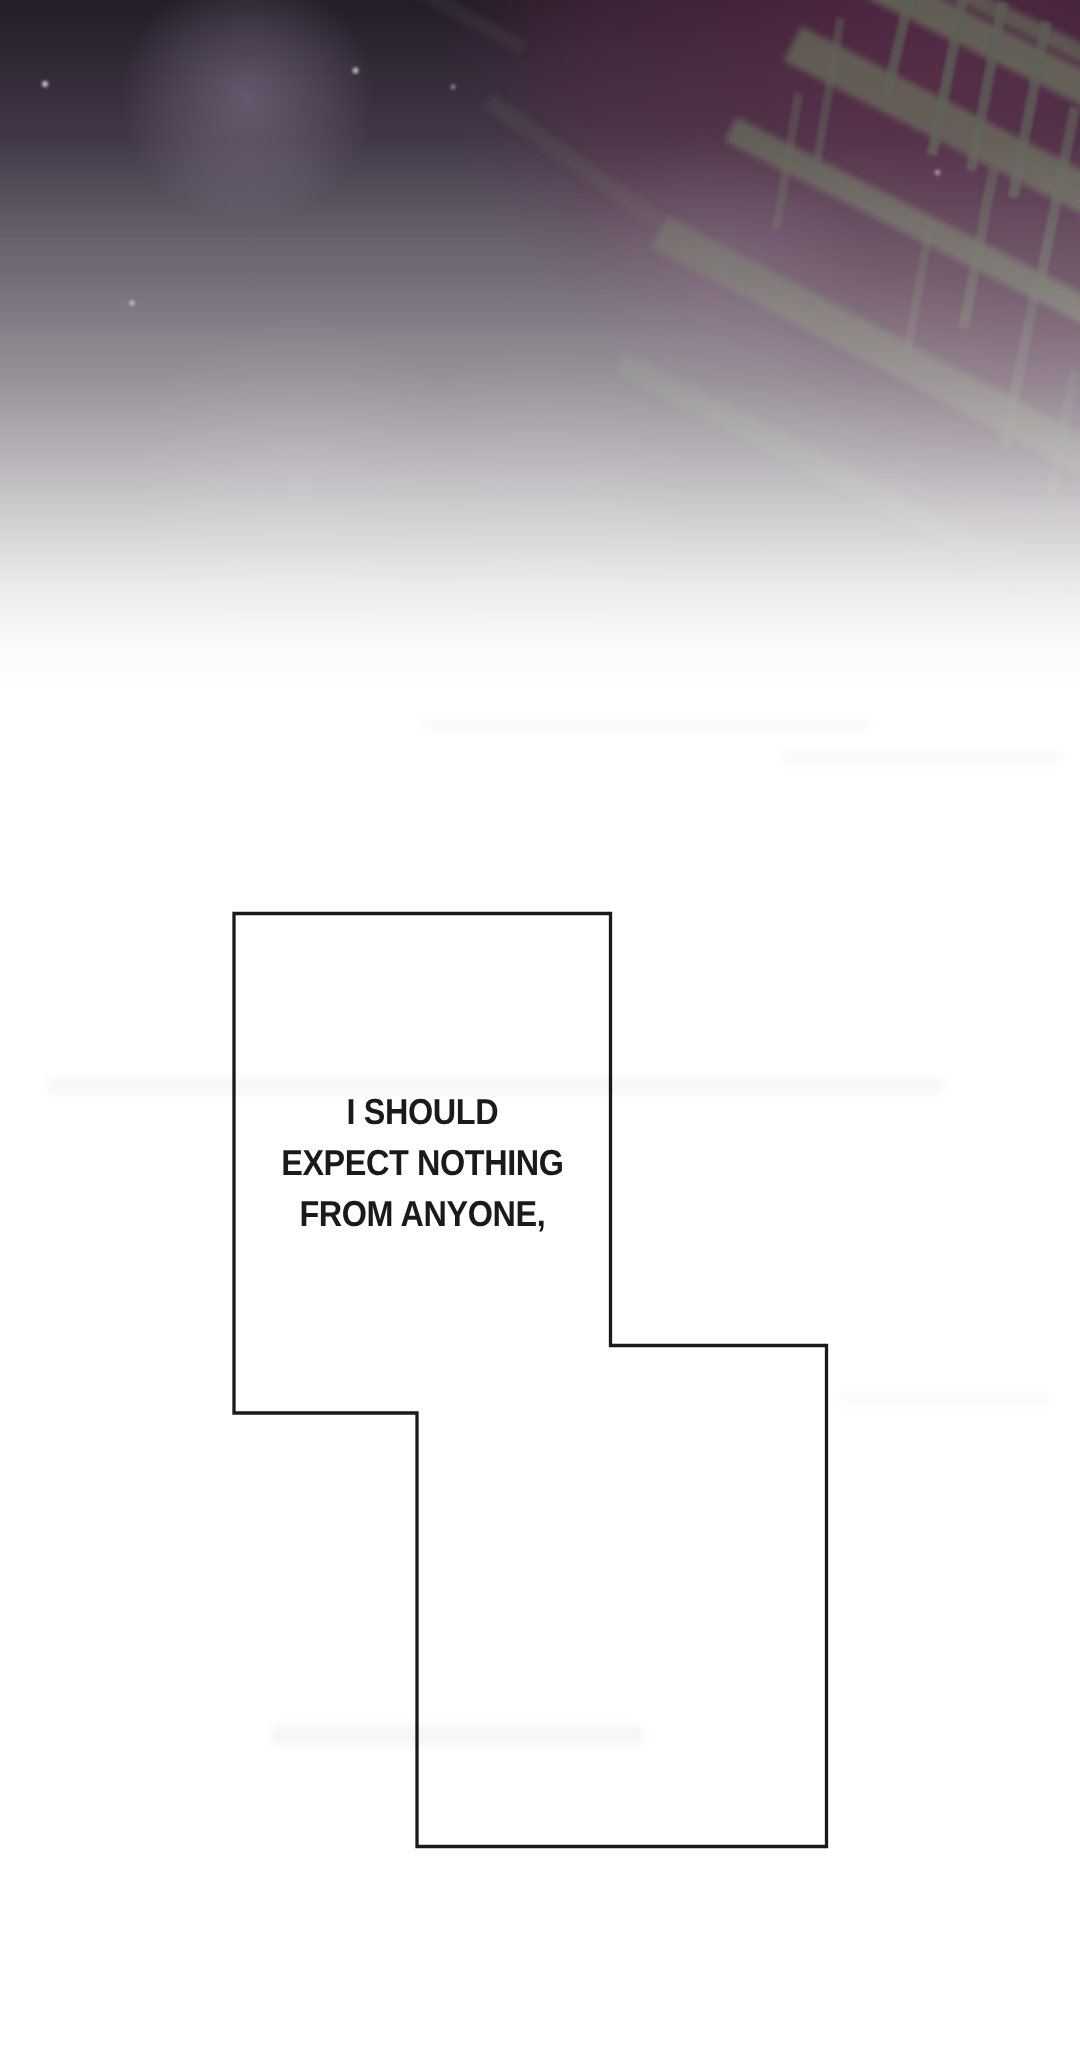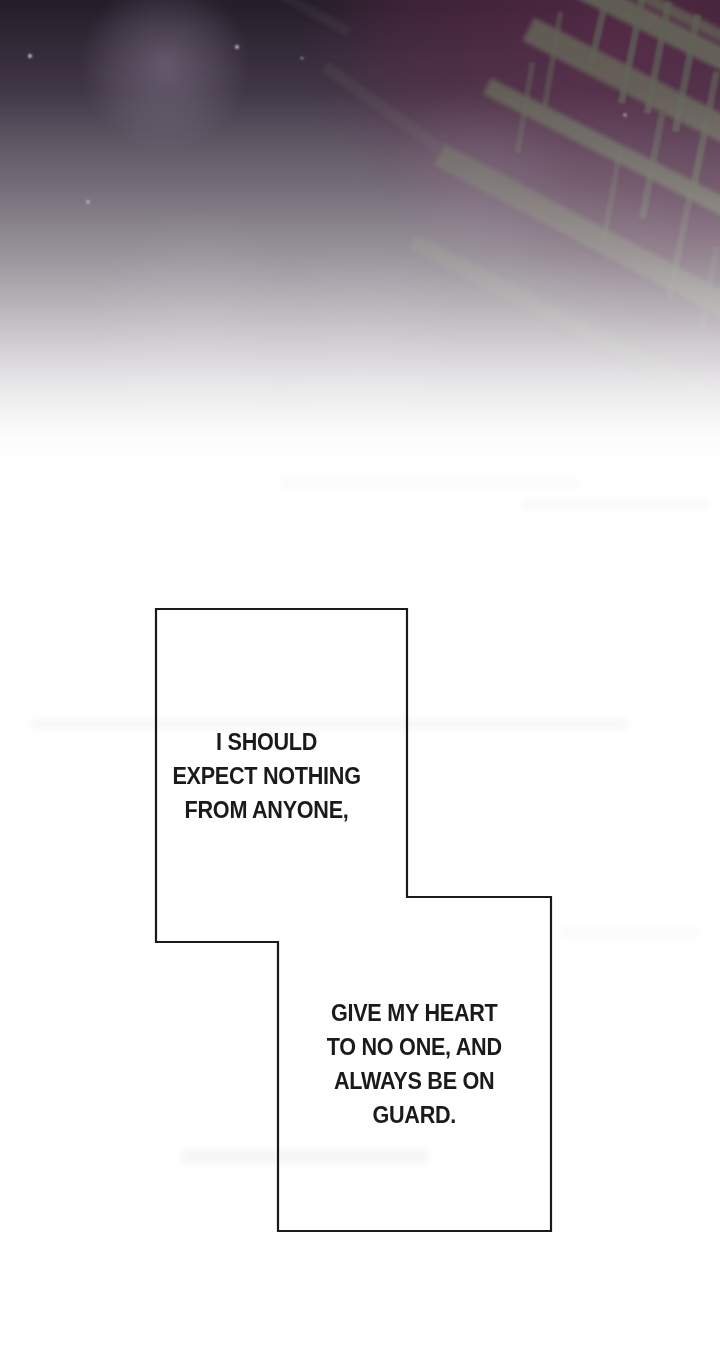--- a/index.html
+++ b/index.html
@@ -33,21 +33,21 @@
     top:0;left:0;
     width:720px;height:1371px;
   }
   .bubble{
     position:absolute;
     display:flex;
     align-items:center;
     justify-content:center;
     pointer-events:none;
   }
-  .bubble-1{ left:141px; top:609px; width:251px; height:333px; }
+  .bubble-1{ left:156px; top:609px; width:251px; height:333px; }
   .bubble-2{ left:278px; top:897px; width:273px; height:334px; }
   .bubble-text{
     margin:0;
     white-space:pre-line;
     text-align:center;
     color:var(--text-color);
     font-size:24px;
     line-height:34px;
     font-weight:700;
     letter-spacing:-0.3px;
@@ -172,20 +172,14 @@
       <rect x="560" y="928" width="140" height="9" opacity="0.02" rx="4"></rect>
     </g>
   </svg>
 
   <div class="bubble bubble-1">
     <p class="bubble-text">I SHOULD
 EXPECT NOTHING
 FROM ANYONE,</p>
   </div>
 
-  <div class="bubble bubble-2">
-    <p class="bubble-text">GIVE MY HEART
-TO NO ONE, AND
-ALWAYS BE ON
-GUARD.</p>
-  </div>
 
 </div>
 
 </body></html>

